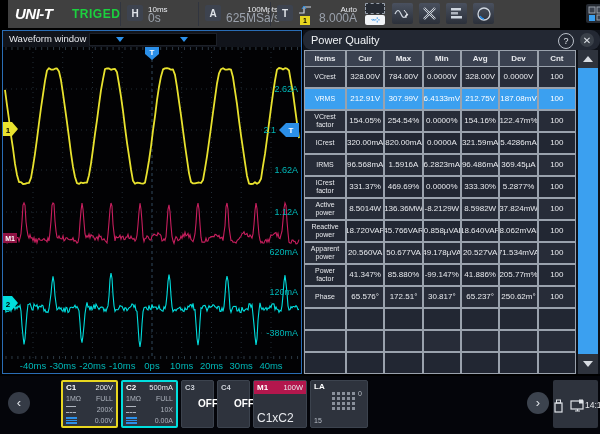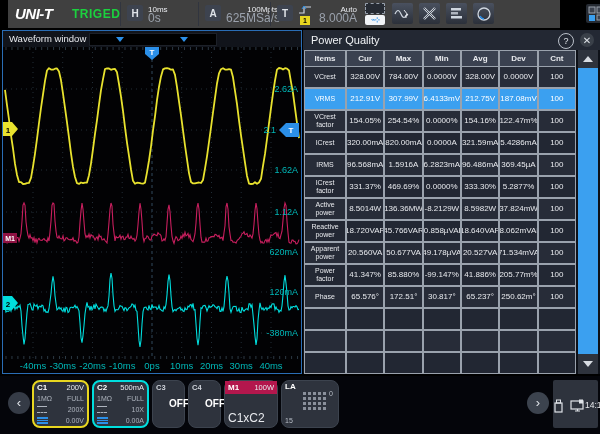--- a/index.html
+++ b/index.html
@@ -30,21 +30,21 @@
   #wavewin{position:absolute;left:2px;top:30px;width:300px;height:344px;background:#020204;
            border:1px solid #2a6db5;box-sizing:border-box;}
   #wavehead{position:absolute;left:0;top:0;width:100%;height:16px;background:#11141b;}
   #wavetitle{position:absolute;left:6px;top:2px;font-size:9.5px;color:#e8eaee;}
   #wavedrop{position:absolute;left:86px;top:2px;width:126px;height:11px;background:#000;border:1px solid #1c2028;
             display:flex;align-items:center;}
   .dd-tri{width:0;height:0;border-left:4px solid transparent;border-right:4px solid transparent;
           border-top:5px solid #2b8fe8;margin-left:26px;}
   
   #pqpanel{position:absolute;left:303px;top:30px;width:297px;height:344px;background:#0e1118;}
-  #pqtitle{position:absolute;left:0;top:0;width:100%;height:20px;background:#232833;display:flex;align-items:center;}
+  #pqtitle{position:absolute;left:0;top:0;width:100%;height:20px;background:#232833;display:flex;align-items:center;border-radius:9px;}
   #pqtitle .t{margin-left:8px;font-size:11px;color:#f0f2f5;}
   .pq-circ{width:14px;height:14px;border-radius:50%;display:flex;align-items:center;justify-content:center;
            font-size:9px;color:#dfe3e8;}
   #pq-help{position:absolute;right:26px;top:3px;border:1px solid #b9bfc8;}
   #pq-close{position:absolute;right:6px;top:3px;background:#3a4049;font-size:10px;}
   #pqtable{position:absolute;left:1px;top:20px;width:272px;}
   .pqhead,.pqrow{display:grid;grid-template-columns:42px repeat(6,1fr);}
   .pqhead{height:16px;border-radius:6px;}
   .pqrow{height:22px;}
   .pqcell{border:0.5px solid #9aa2ad;display:flex;align-items:center;justify-content:center;
@@ -56,21 +56,21 @@
   #pqscroll{position:absolute;left:275px;top:20px;width:20px;height:324px;background:#171b22;}
   .scr-btn{position:absolute;left:0;width:20px;background:#2e333d;display:flex;align-items:center;justify-content:center;}
   .chev{width:0;height:0;border-left:5px solid transparent;border-right:5px solid transparent;}
   .chev.up{border-bottom:6px solid #d8dce2;}
   .chev.down{border-top:6px solid #d8dce2;}
   #pqthumb{position:absolute;left:0;top:18px;width:20px;height:286px;background:#3ba0f0;}
   
   #botbar{position:absolute;left:0;top:376px;width:600px;height:58px;background:#04050a;}
   .circ-btn{position:absolute;top:16px;width:22px;height:22px;border-radius:50%;background:#353b46;
             color:#dfe3e8;font-size:13px;display:flex;align-items:center;justify-content:center;line-height:0;}
-  .chbox{position:absolute;top:4px;height:48px;background:#2e333d;border:1px solid #3c434e;border-radius:8px;box-sizing:border-box;}
+  .chbox{position:absolute;top:4px;height:48px;background:#2e333d;border:1px solid #3c434e;border-radius:2px;box-sizing:border-box;margin-left:29px;}
   .chline{display:flex;justify-content:space-between;align-items:center;padding:0 3px;height:11px;}
   .ch-id{font-size:8px;font-weight:bold;color:#fff;}
   .ch-val{font-size:7.5px;color:#e8eaee;}
   .ch-sub{font-size:7px;color:#aeb4be;}
   .dcicon{width:10px;height:5px;border-top:1.5px solid #aeb4be;border-bottom:1.5px dashed #aeb4be;}
   .officon{width:11px;display:flex;flex-direction:column;gap:1px;}
   .officon span{height:1.5px;background:#2b8fe8;}
   .offbox{display:flex;flex-direction:column;justify-content:flex-start;}
   .off-id{font-size:7.5px;font-weight:bold;color:#cfd3da;margin:2px 0 0 3px;}
   .off-txt{font-size:10px;font-weight:bold;color:#fff;text-align:center;margin-top:6px;padding-left:16px;}

